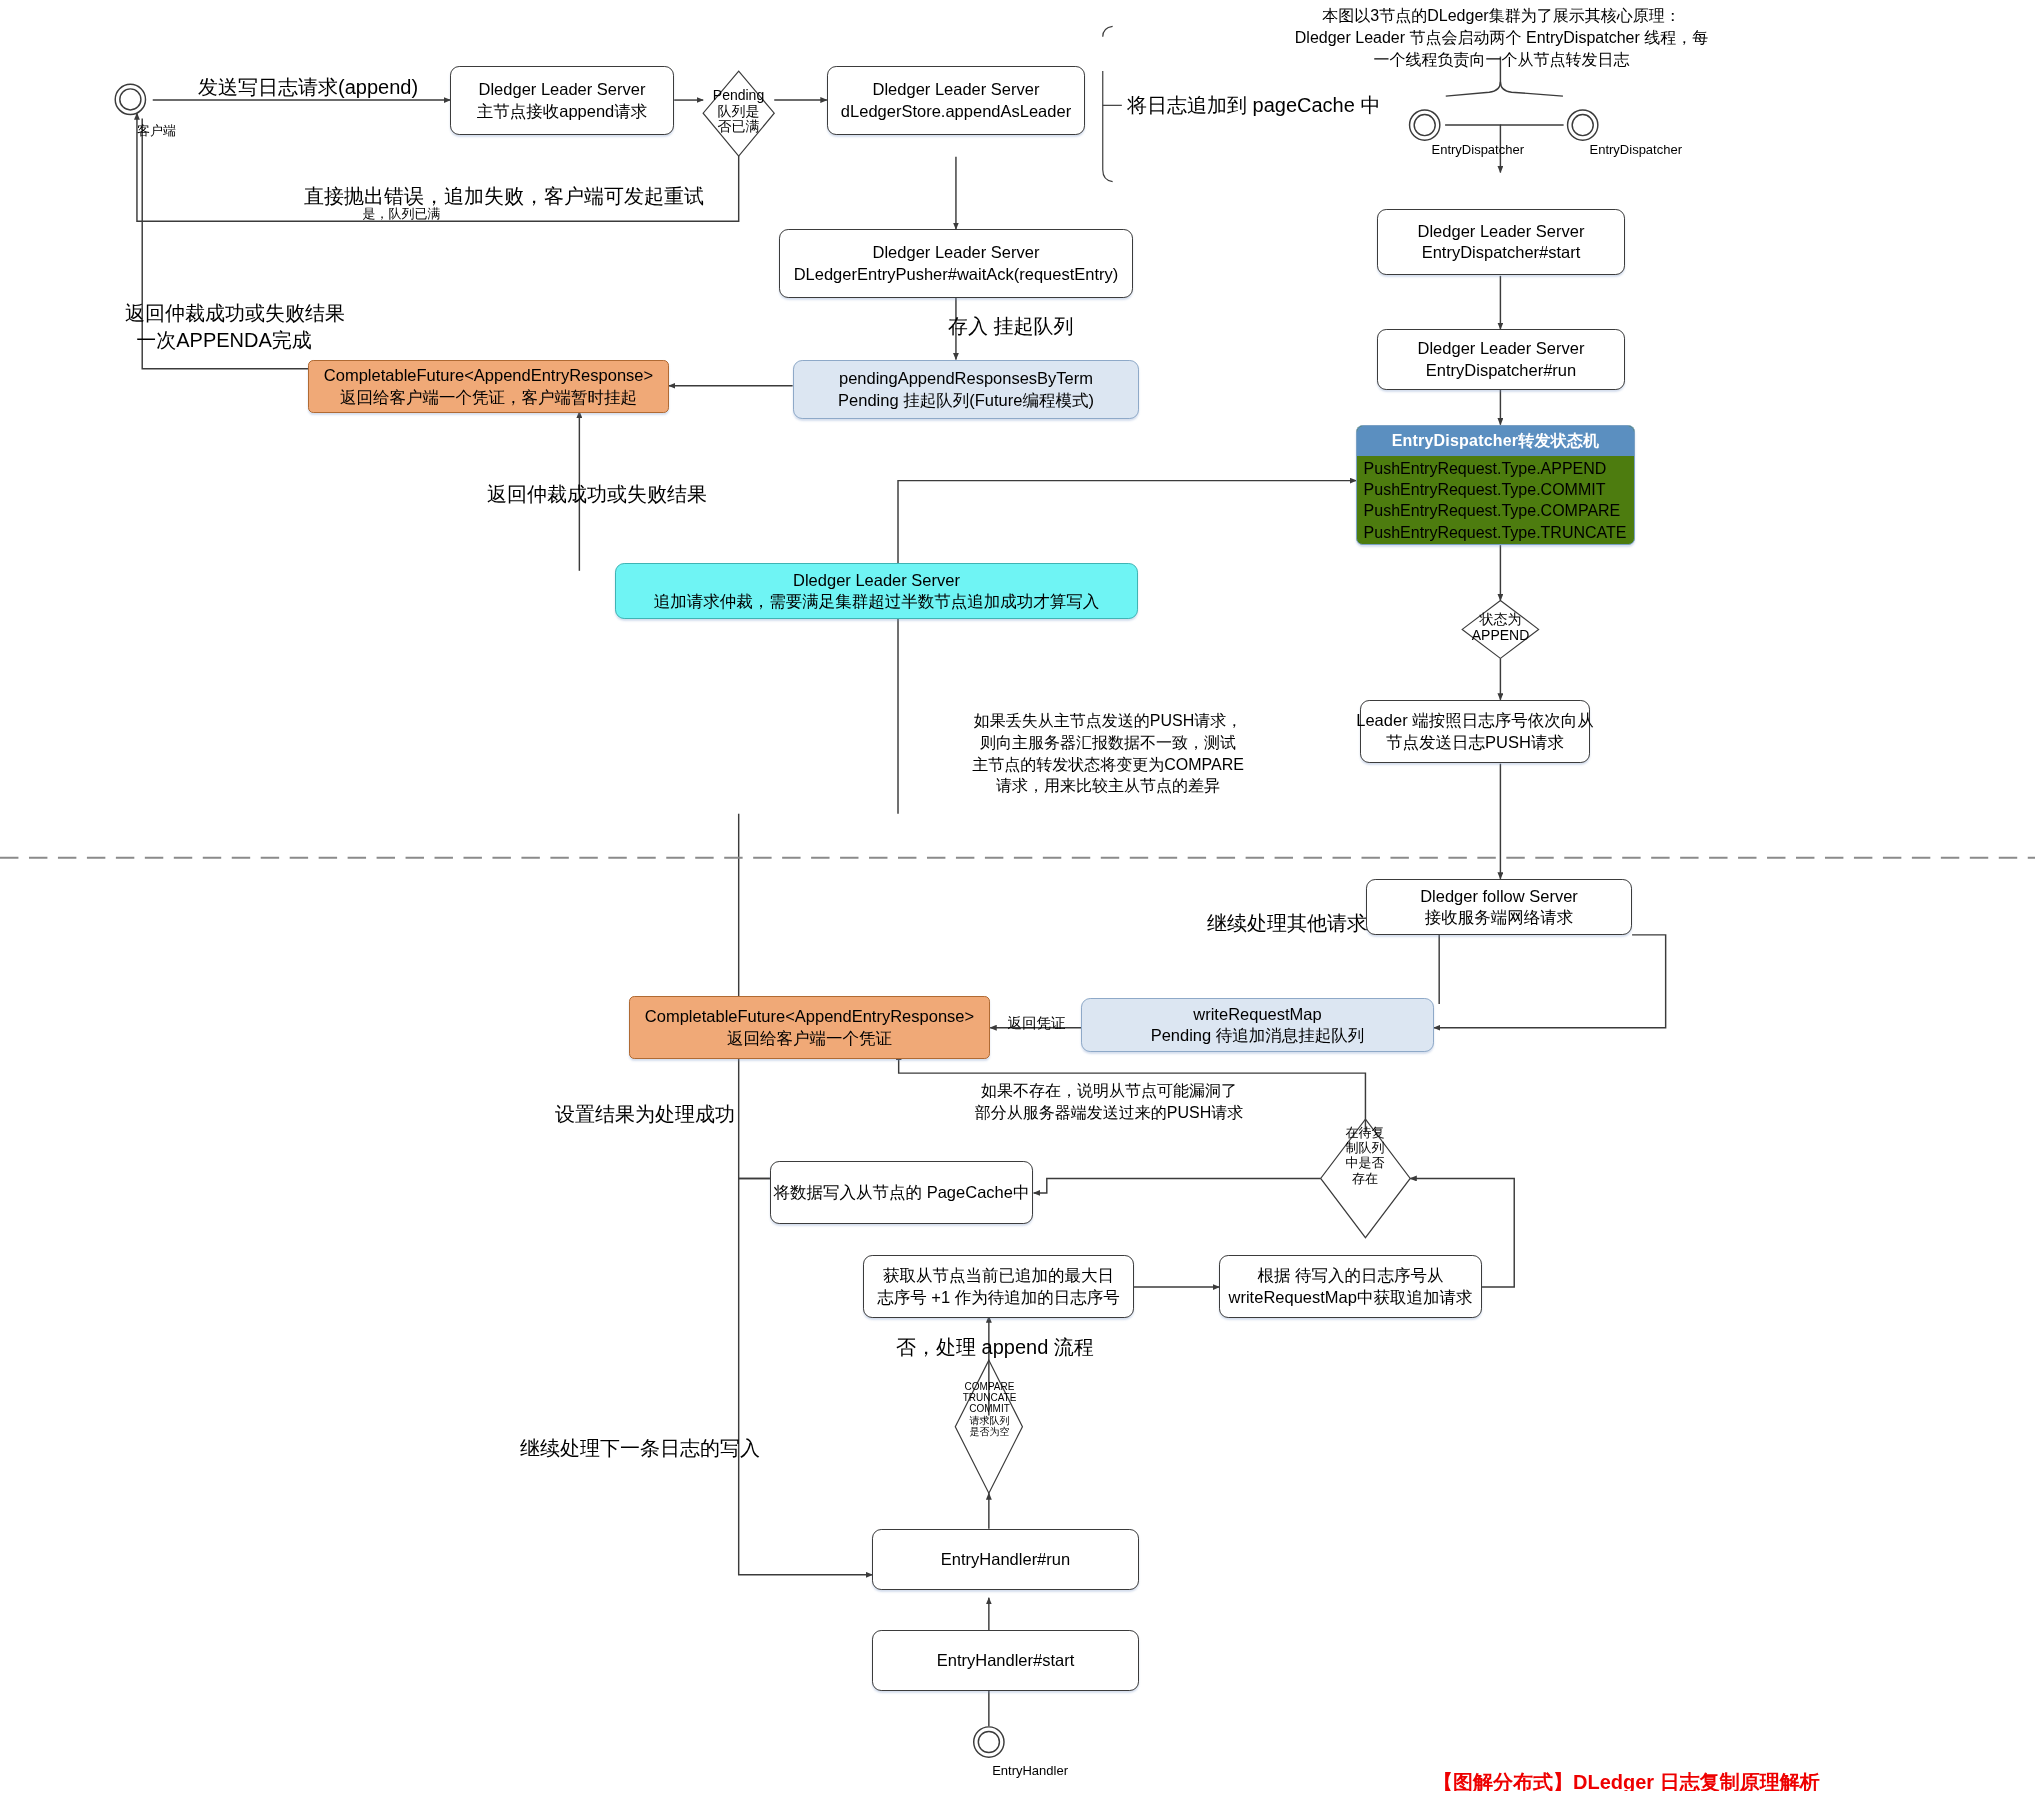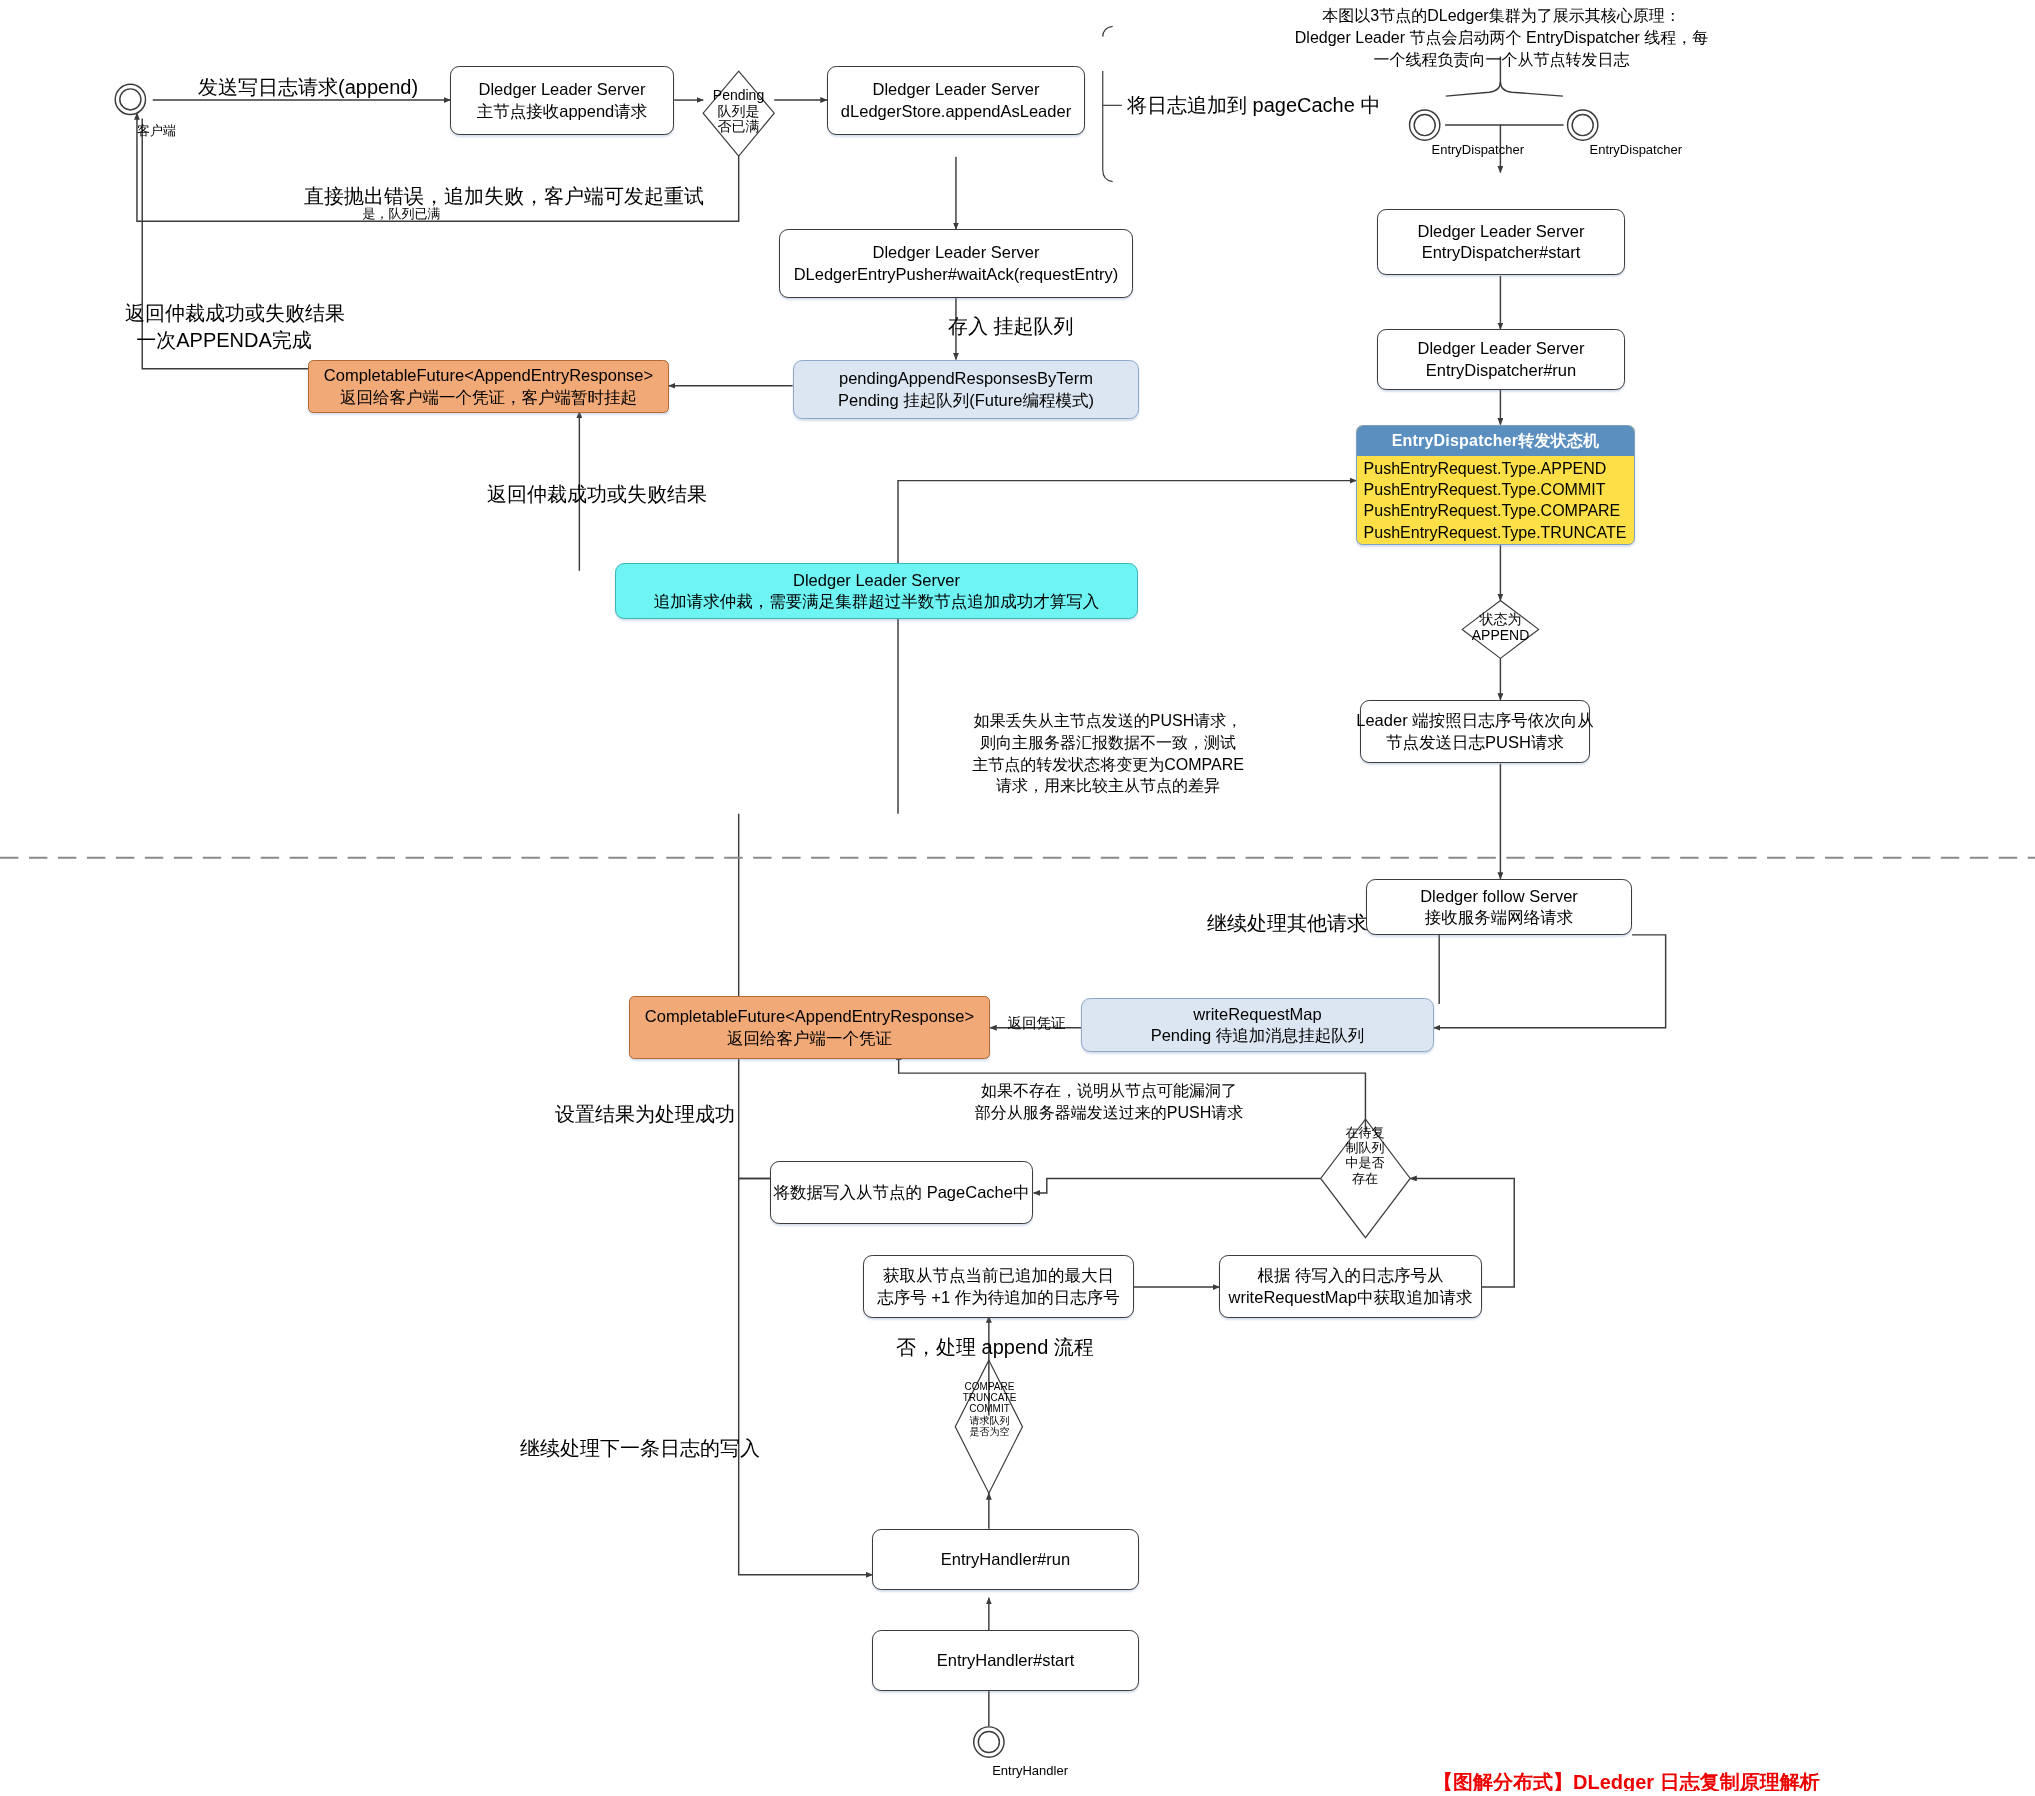--- a/index.html
+++ b/index.html
@@ -39,21 +39,21 @@
   }
   .node .ln{display:block;white-space:nowrap;}
   .node.orange{background:#f0a977;border-color:#b06a33;border-radius:5.3px;}
   .node.blue{background:#dce6f2;border-color:#8ea9c8;}
   .node.cyan{background:#6ff4f4;border-color:#3fb4b4;}
   .statebox{
     position:absolute;
     box-sizing:border-box;
     border:1.1px solid #7aa0c4;
     border-radius:6.6px;
-    background:#fde047;
+    background:#4d7c0f;
     box-shadow:0 2px 2px rgba(120,150,200,.30);
     overflow:hidden;
   }
   .statebox .sb-title{
     background:#5b8fc0;
     color:#fff;
     font-weight:bold;
     font-size:16px;
     text-align:center;
     padding:4.6px 0 4px 0;

